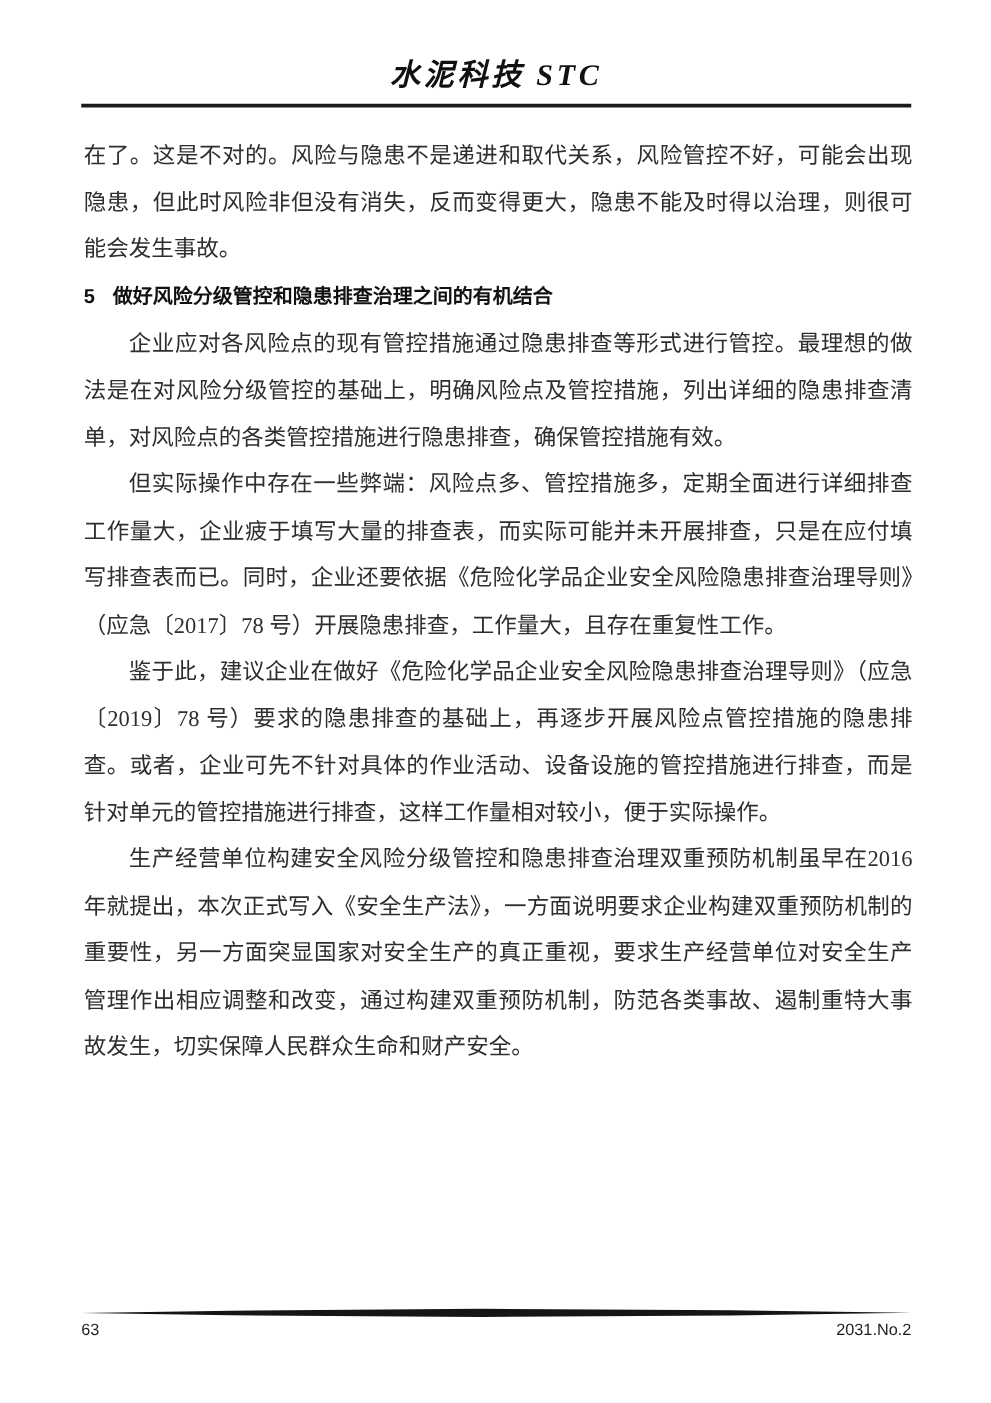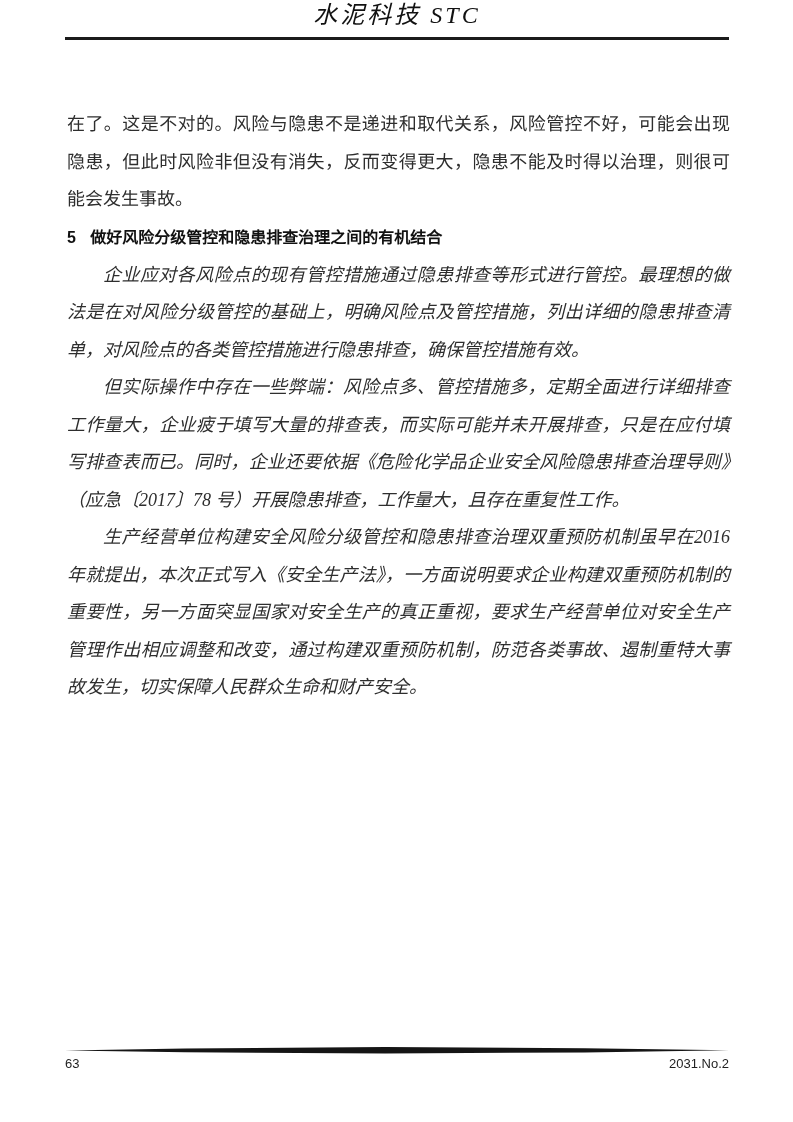--- a/index.html
+++ b/index.html
@@ -21,24 +21,25 @@
   .header {
     position: absolute;
     top: 0;
     left: 65px;
     width: 664px;
   }
   .journal-title {
     text-align: center;
     font-family: "Liberation Serif", "DejaVu Serif", serif;
     font-style: italic;
-    font-weight: 400;
+    font-weight: 700;
     font-size: 24px;
     letter-spacing: 3px;
     color: #111111;
+    padding-top: 46px;
     line-height: 30px;
   }
   .header-rule {
     margin-top: 7px;
     border: 0;
     border-top: 3px solid #1b1b1b;
     height: 0;
   }
 
   
@@ -51,21 +52,20 @@
     line-height: 37.5px;
     text-align: justify;
     text-justify: inter-ideograph;
     color: #2e2e2e;
   }
   .body-text p {
     margin: 0;
   }
   .para-indent {
     text-indent: 2em;
-    font-style: italic;
   }
   .section-heading {
     margin: 0;
     font-family: "Liberation Sans", "DejaVu Sans", sans-serif;
     font-weight: 700;
     font-size: 16px;
     line-height: 38px;
     color: #111111;
     text-align: left;
   }
@@ -122,20 +122,21 @@
     <p>在了。这是不对的。风险与隐患不是递进和取代关系，风险管控不好，可能会出现隐患，但此时风险非但没有消失，反而变得更大，隐患不能及时得以治理，则很可能会发生事故。</p>
 
     <h2 class="section-heading">
       <span class="section-number">5</span><span>做好风险分级管控和隐患排查治理之间的有机结合</span>
     </h2>
 
     <p class="para-indent">企业应对各风险点的现有管控措施通过隐患排查等形式进行管控。最理想的做法是在对风险分级管控的基础上，明确风险点及管控措施，列出详细的隐患排查清单，对风险点的各类管控措施进行隐患排查，确保管控措施有效。</p>
 
     <p class="para-indent">但实际操作中存在一些弊端：风险点多、管控措施多，定期全面进行详细排查工作量大，企业疲于填写大量的排查表，而实际可能并未开展排查，只是在应付填写排查表而已。同时，企业还要依据《危险化学品企业安全风险隐患排查治理导则》（应急〔2017〕78 号）开展隐患排查，工作量大，且存在重复性工作。</p>
 
+    <p class="para-indent">鉴于此，建议企业在做好《危险化学品企业安全风险隐患排查治理导则》（应急〔2019〕78 号）要求的隐患排查的基础上，再逐步开展风险点管控措施的隐患排查。或者，企业可先不针对具体的作业活动、设备设施的管控措施进行排查，而是针对单元的管控措施进行排查，这样工作量相对较小，便于实际操作。</p>
 
 
     <p class="para-indent">生产经营单位构建安全风险分级管控和隐患排查治理双重预防机制虽早在2016 年就提出，本次正式写入《安全生产法》，一方面说明要求企业构建双重预防机制的重要性，另一方面突显国家对安全生产的真正重视，要求生产经营单位对安全生产管理作出相应调整和改变，通过构建双重预防机制，防范各类事故、遏制重特大事故发生，切实保障人民群众生命和财产安全。</p>
 
   </div>
 
   <div class="footer">
     <svg class="footer-rule-svg" viewBox="0 0 664 9" preserveAspectRatio="none">
       <polygon points="0,4.4 120,2.6 320,1.0 520,2.2 664,4.2 520,6.4 320,7.6 120,6.2" fill="#151515"></polygon>
     </svg>

